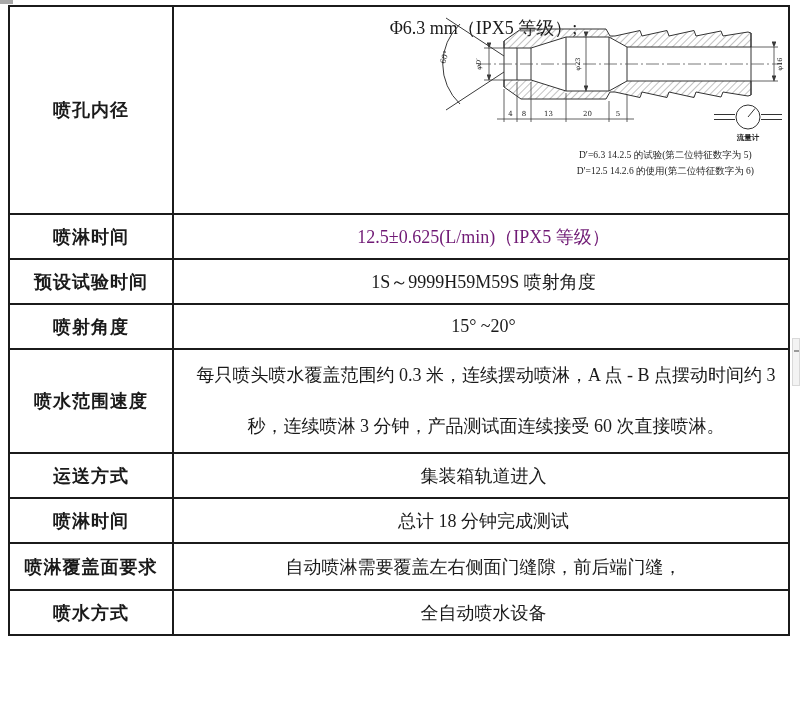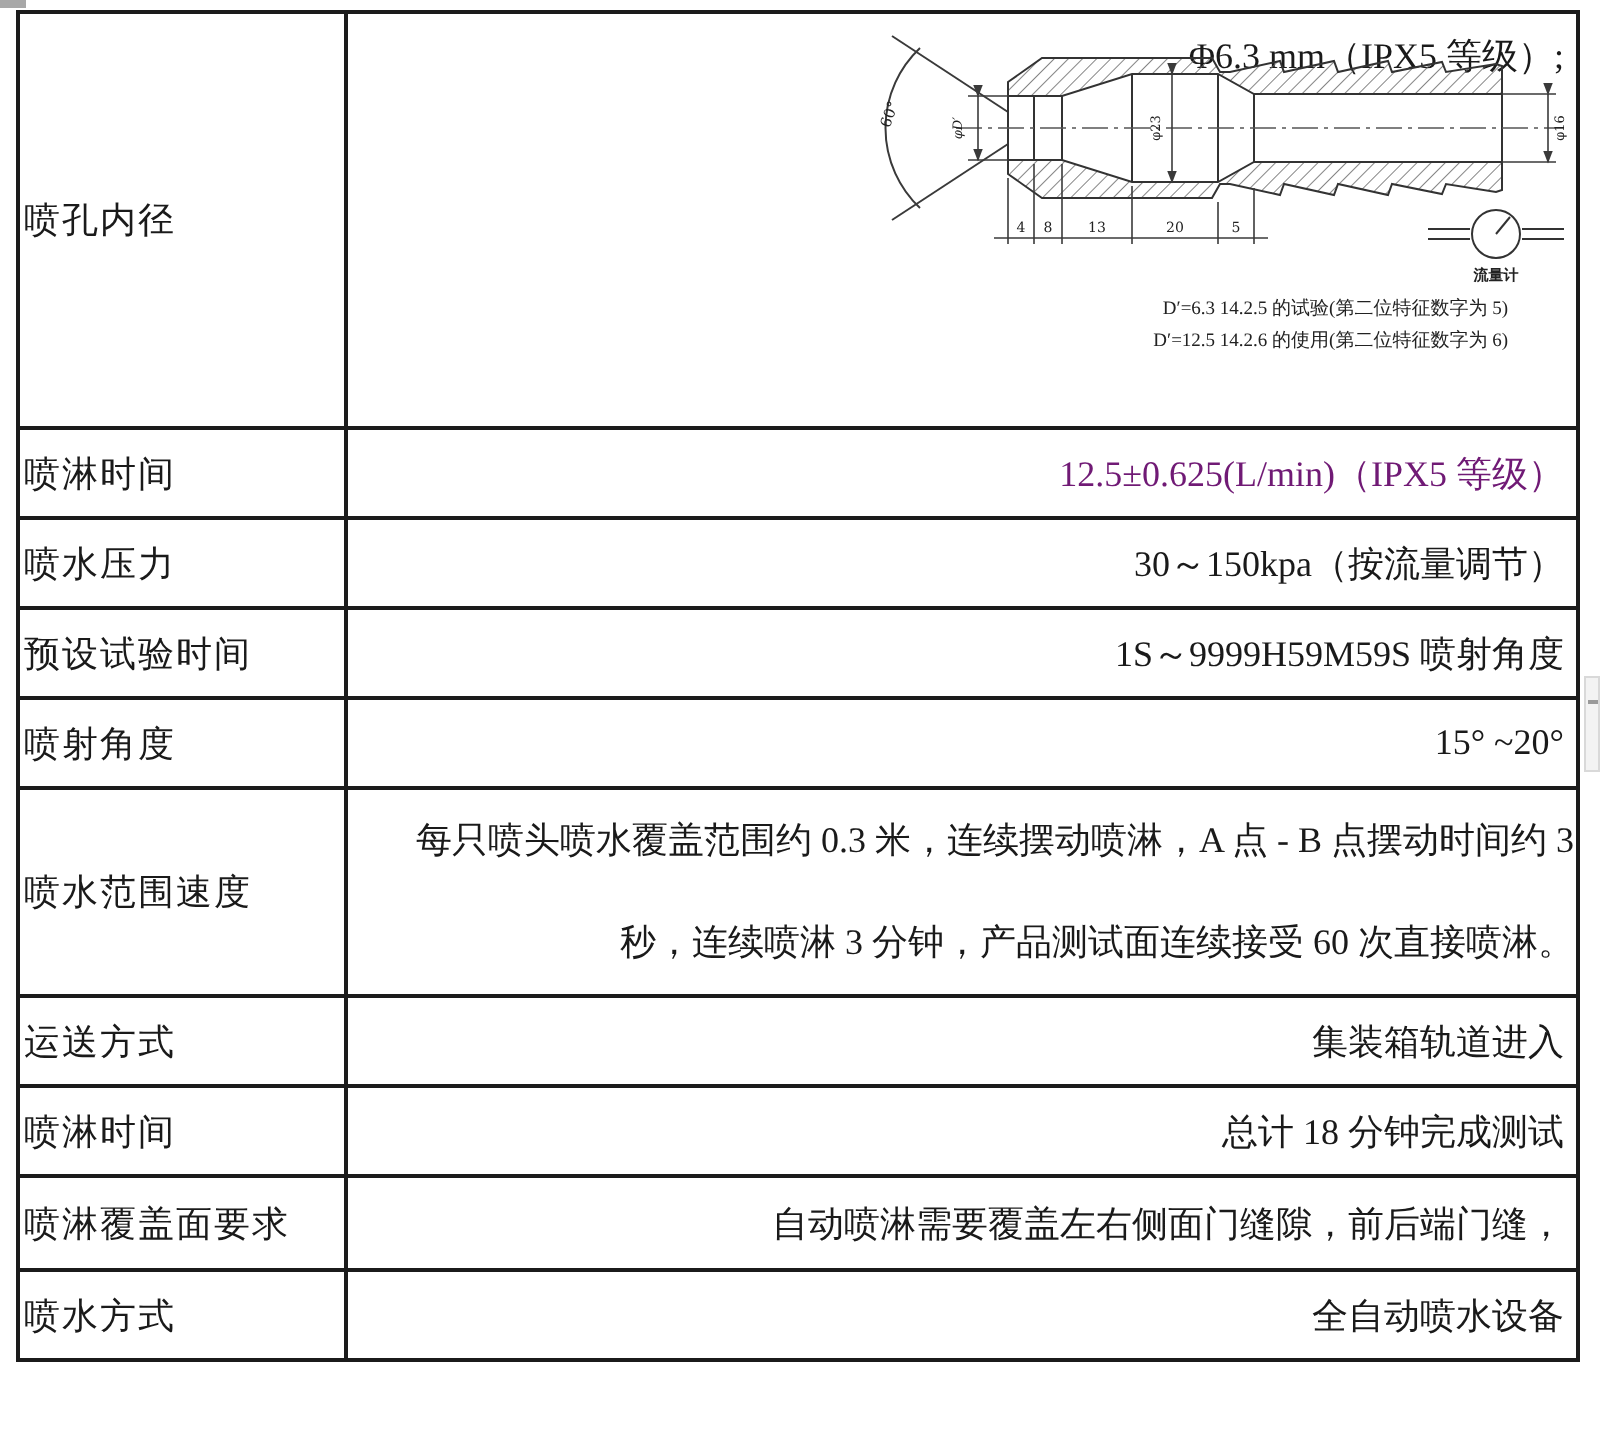--- a/index.html
+++ b/index.html
@@ -6,22 +6,22 @@
   .page{position:relative;width:800px;height:726px;background:#ffffff;overflow:hidden;
         font-family:"Liberation Serif","DejaVu Serif",serif;color:#1a1a1a;}
   .corner-tab{position:absolute;left:0;top:0;width:13px;height:4px;background:#a8a8a8;}
   .scroll-thumb{position:absolute;right:0;top:338px;width:8px;height:48px;background:#f3f3f3;
         border:1px solid #d9d9d9;box-sizing:border-box;}
   .scroll-thumb .grip{display:block;margin:11px auto 0;width:5px;height:2px;background:#9a9a9a;}
 
   table.spec{position:absolute;left:8px;top:5px;width:782px;border-collapse:collapse;table-layout:fixed;}
   table.spec td{border:2px solid #1b1b1b;font-size:18px;overflow:hidden;}
   col.c-label{width:164px;}
-  td.lab{text-align:left;vertical-align:middle;padding:0 2px;letter-spacing:1px;}
-  td.val{text-align:right;vertical-align:middle;padding:0 6px 0 11px;}
+  td.lab{text-align:center;vertical-align:middle;padding:0 2px;letter-spacing:1px;font-weight:bold;}
+  td.val{text-align:center;vertical-align:middle;padding:0 6px 0 11px;}
   tr.std{height:45px;}
   tr.r0{height:208px;}
   tr.r6{height:103px;}
   tr.r9{height:47px;}
   tr.r0 td.val{vertical-align:top;position:relative;padding-top:9px;}
   tr.r6 td.val{line-height:51px;padding-right:1px;}
 
   .diagram{position:absolute;top:2px;right:2px;width:352px;height:135px;}
   .diagram svg{display:block;}
   .notes{position:absolute;top:141px;right:34px;font-size:9.5px;line-height:15.5px;color:#222;
@@ -132,24 +132,20 @@
           <div>D′=12.5 14.2.6 的使用(第二位特征数字为 6)</div>
         </div>
       </td>
     </tr>
 
     <tr class="std">
       <td class="lab">喷淋时间</td>
       <td class="val" style="color: #701a75;">12.5±0.625(L/min)（IPX5 等级）</td>
     </tr>
 
-    <tr class="std">
-      <td class="lab">喷水压力</td>
-      <td class="val">30～150kpa（按流量调节）</td>
-    </tr>
 
     <tr class="std">
       <td class="lab">预设试验时间</td>
       <td class="val">1S～9999H59M59S 喷射角度</td>
     </tr>
 
 
     <tr class="std">
       <td class="lab">喷射角度</td>
       <td class="val">15° ~20°</td>

